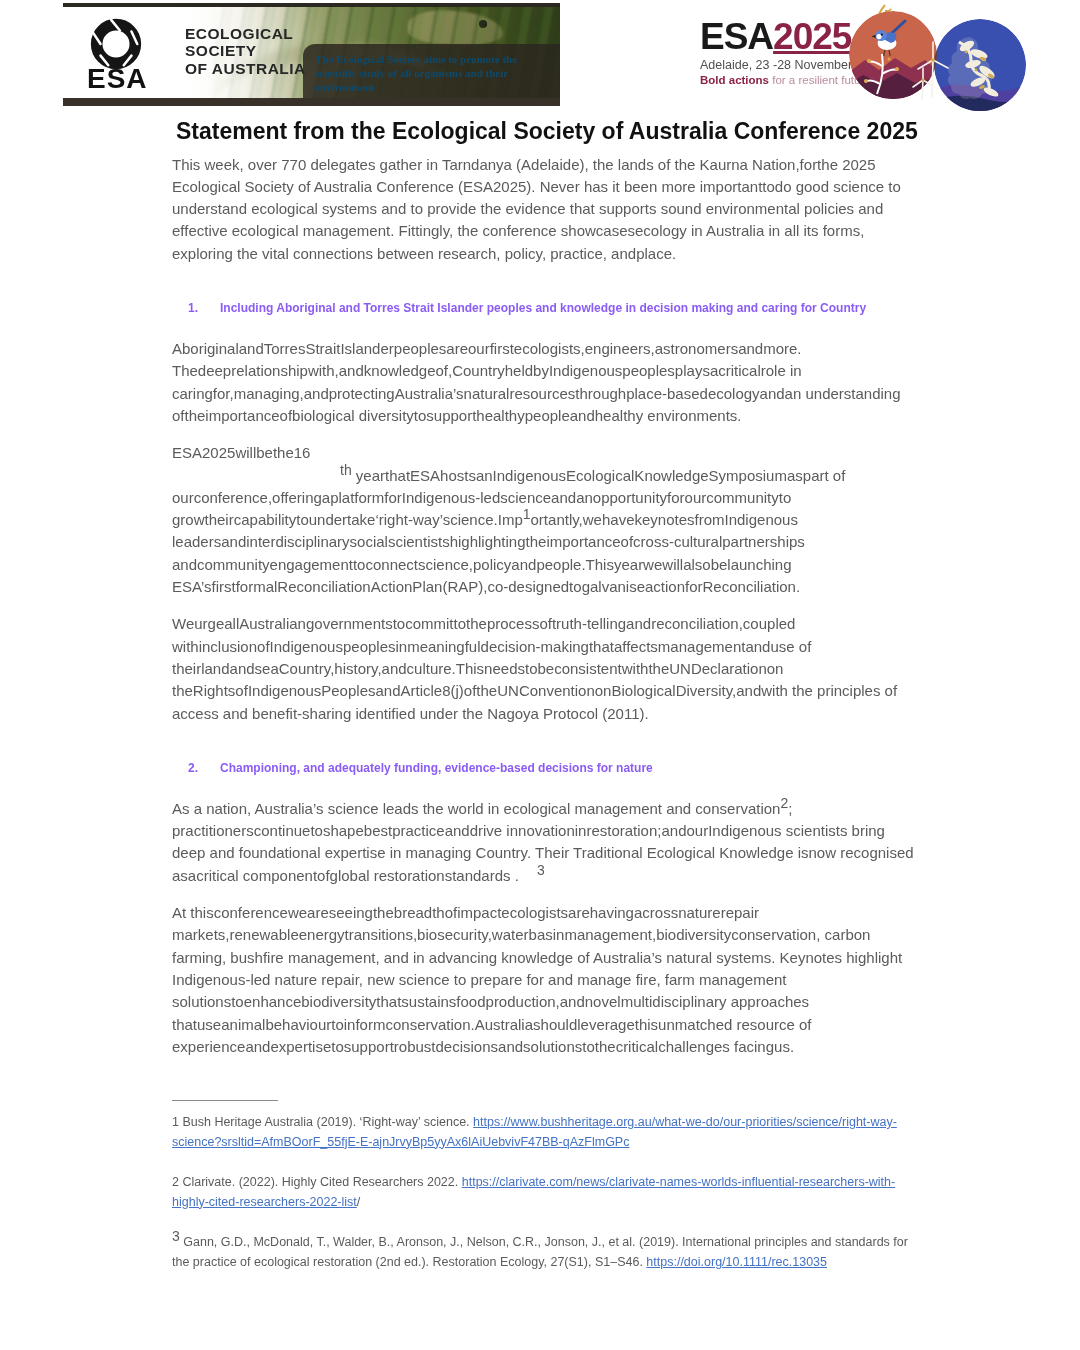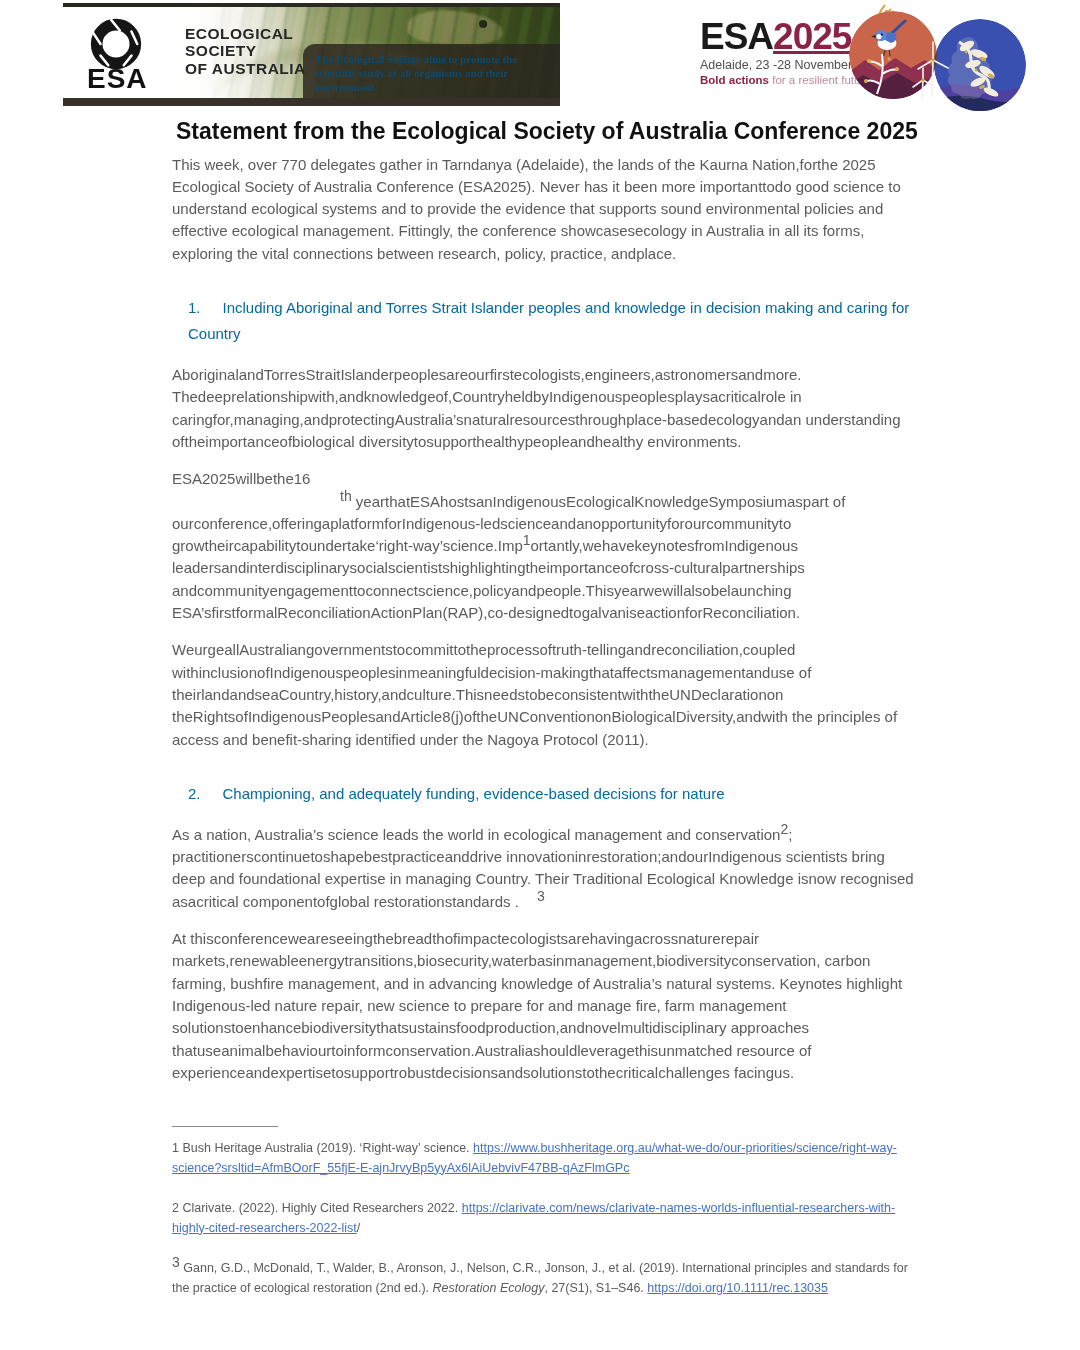--- a/index.html
+++ b/index.html
@@ -34,25 +34,25 @@
   .conf-year{color:#8B2346;font-weight:600;text-decoration:underline;}
   .conf-location{font-size:12.5px;color:#4f4f52;margin-top:3px;}
   .conf-slogan{font-size:11.5px;margin-top:2px;}
   .conf-slogan-bold{color:#8B2346;font-weight:700;}
   .conf-slogan-rest{color:#bb8aa0;}
   .conf-art{position:absolute;left:145px;top:-16px;}
   
   .doc{position:absolute;left:172px;top:118px;width:748px;color:#5b5b5b;}
   .doc-title{font-size:23px;font-weight:700;color:#111;margin:0 0 8px 4px;line-height:1.2;}
   .para{font-size:15px;line-height:22.3px;margin:0 0 15px 0;overflow-wrap:anywhere;}
-  .heading{font-size:15px;line-height:26px;font-weight:400;color:#0369a1;margin:30px 0 17px 0;padding-left:16px;overflow-wrap:anywhere;}
+  .heading{font-size:12px;line-height:26px;font-weight:700;color:#8b5cf6;margin:30px 0 17px 0;padding-left:16px;overflow-wrap:anywhere;}
   .hgap{display:inline-block;width:22px;}
   .spacer{display:inline-block;}
   .sup{font-size:14px;vertical-align:super;line-height:0;}
-  .italic{font-style:italic;text-align:right;}
+  .italic{text-align:right;}
   a.link{color:#4472C4;text-decoration:underline;cursor:pointer;}
   .fn-sep{width:106px;height:1px;background:#8a8a8a;margin:42px 0 12px 0;}
   .footnote{font-size:12.5px;line-height:19.5px;margin:0 0 21px 0;overflow-wrap:anywhere;color:#5b5b5b;}
 </style>
 </head>
 <body>
 
 <header class="banner">
   <div class="photo-base"></div>
   <div class="snake-body"></div>

